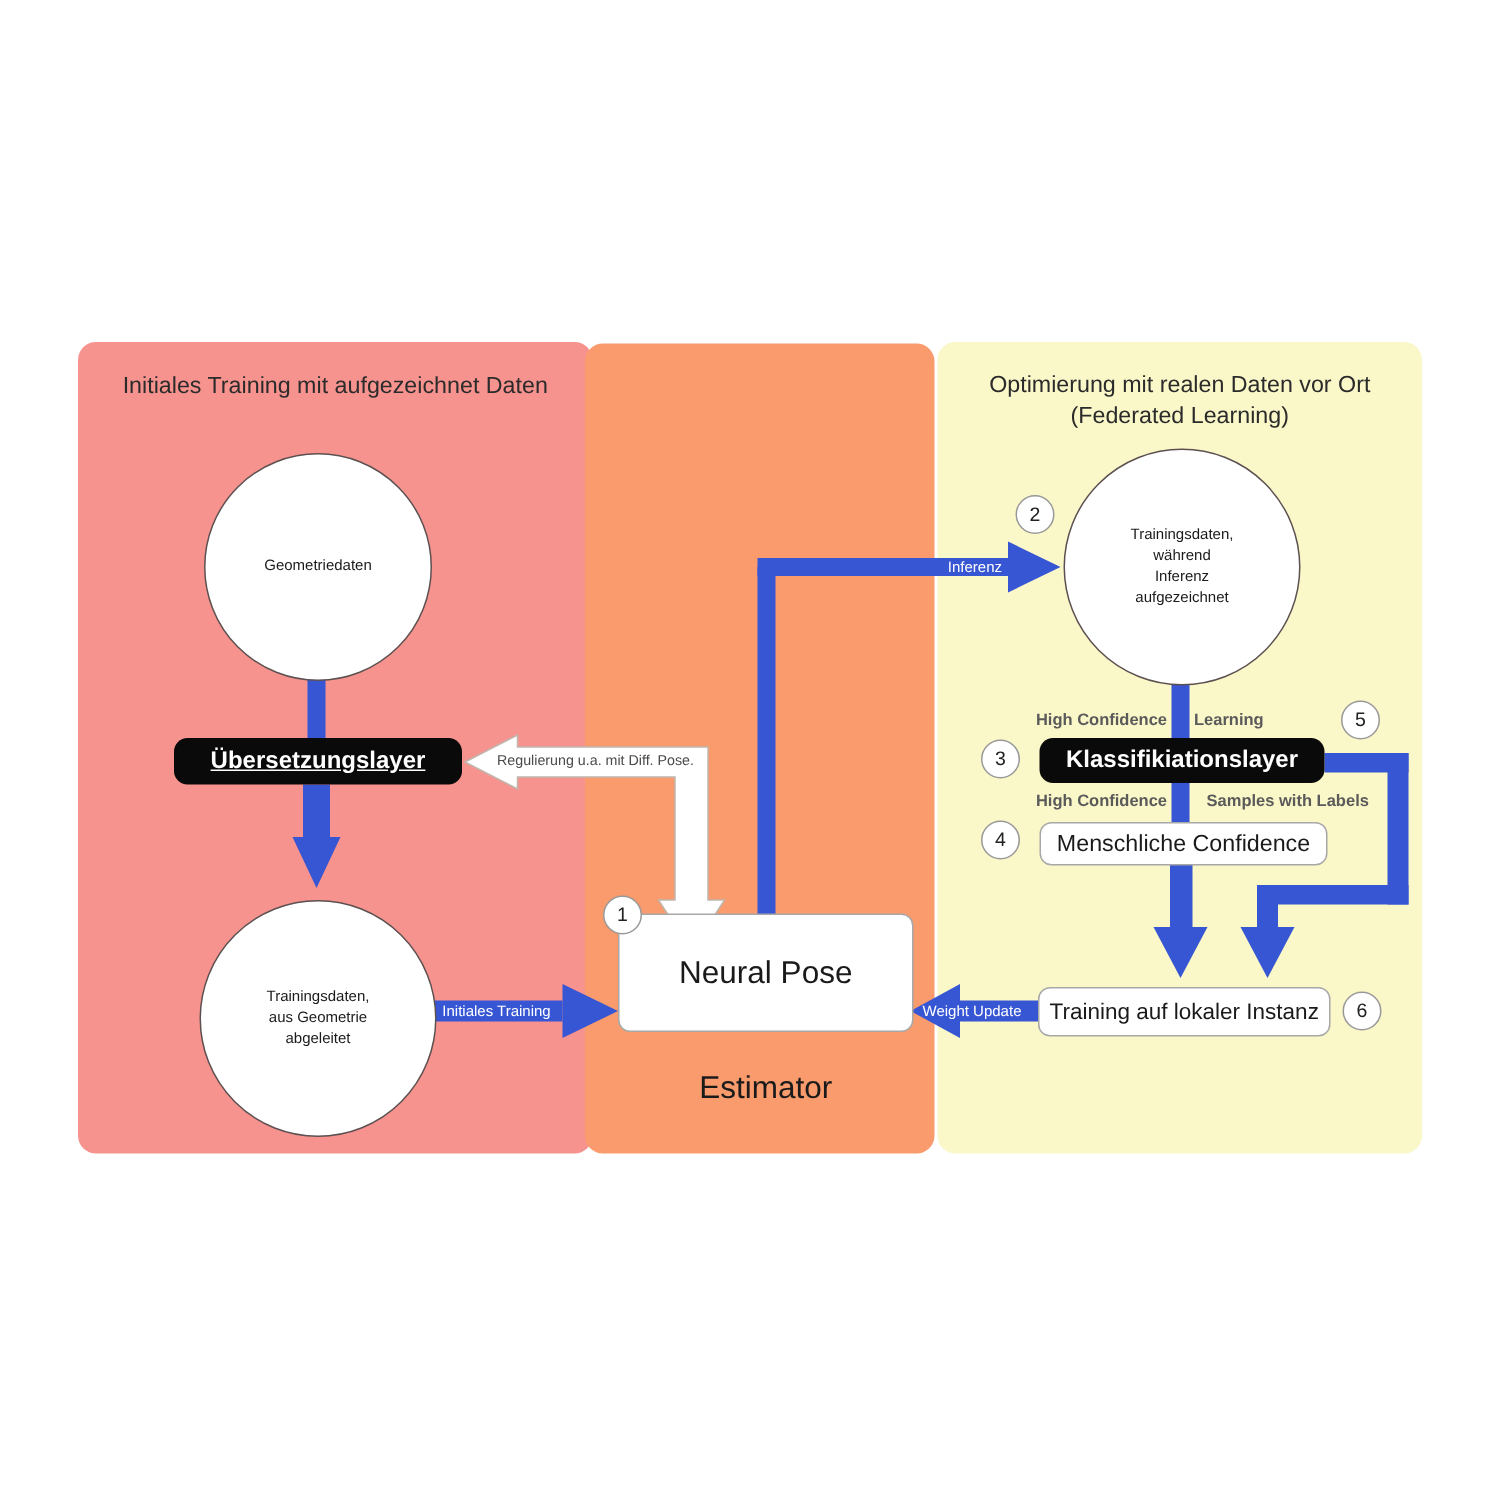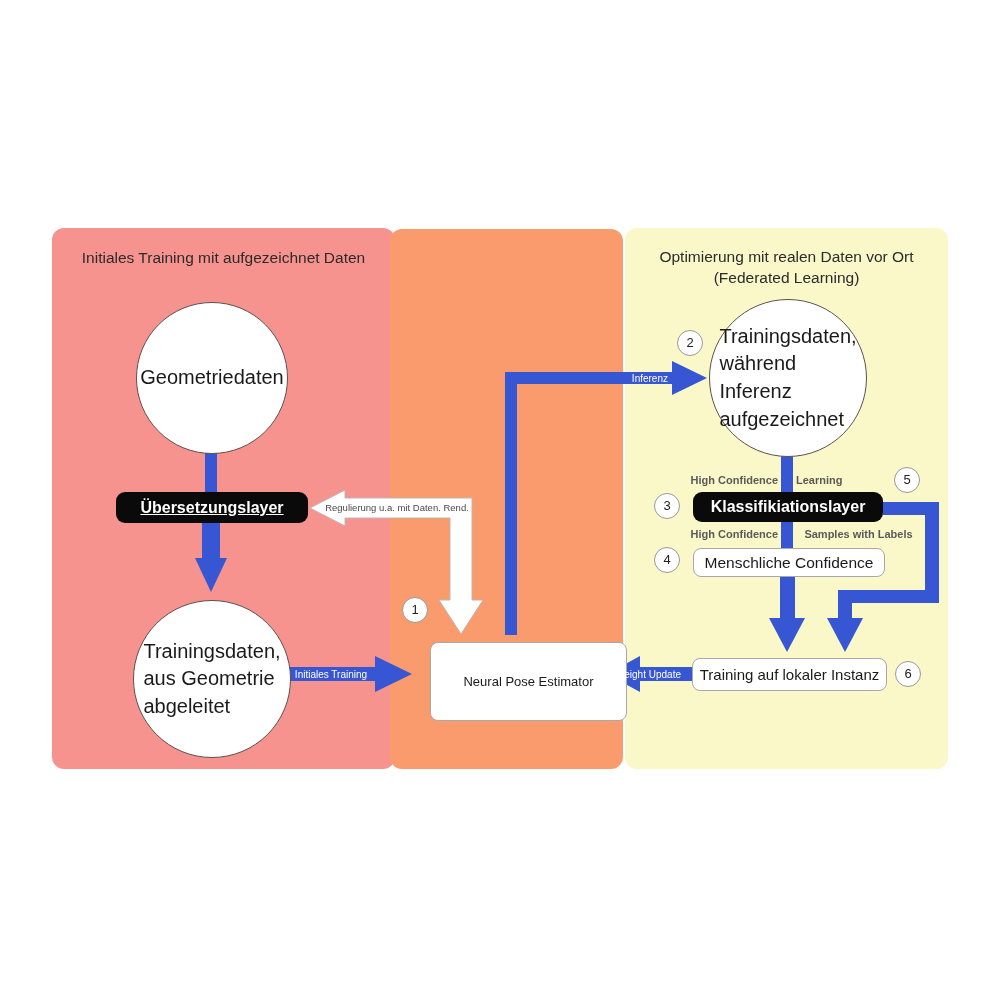--- a/index.html
+++ b/index.html
@@ -20,22 +20,22 @@
   .blue{position:absolute;background:#3756D3;z-index:4;}
   .tri{position:absolute;width:0;height:0;z-index:4;}
   .tri-right{border-top:17px solid transparent;border-bottom:17px solid transparent;border-left:35px solid #3756D3;}
   .tri-right-lg{border-top:18px solid transparent;border-bottom:18px solid transparent;border-left:37px solid #3756D3;}
   .tri-left{border-top:18px solid transparent;border-bottom:18px solid transparent;border-right:33px solid #3756D3;}
   .tri-down{border-left:18px solid transparent;border-right:18px solid transparent;border-top:34px solid #3756D3;}
   .tri-down-sm{border-left:16px solid transparent;border-right:16px solid transparent;border-top:34px solid #3756D3;}
   .edge-label{position:absolute;color:#ffffff;font-size:10px;z-index:6;line-height:14px;white-space:nowrap;}
   
   .circle{position:absolute;background:#ffffff;border:1px solid #5c5050;border-radius:50%;z-index:5;
-          display:flex;align-items:center;justify-content:center;text-align:left;
-          font-size:20px;line-height:1.38;white-space:pre-line;}
+          display:flex;align-items:center;justify-content:center;text-align:center;
+          font-size:10px;line-height:1.38;white-space:pre-line;}
   .blackbox{position:absolute;background:#0a0a0a;color:#ffffff;border-radius:9px;z-index:5;
             text-align:center;font-weight:bold;font-size:16px;}
   .whitebox{position:absolute;background:#ffffff;border:1px solid #a8a8a8;border-radius:8px;z-index:5;
             text-align:center;}
   .badge{position:absolute;width:24px;height:24px;background:#ffffff;border:1px solid #999;
          border-radius:50%;z-index:6;text-align:center;font-size:13px;line-height:24px;color:#222;}
   .smalllabel{position:absolute;font-size:11px;color:#5a5a5a;z-index:6;white-space:nowrap;font-weight:bold;}
   .white-arrow-svg{position:absolute;left:300px;top:485px;z-index:4;}
   .reg-label{position:absolute;left:322px;top:498px;width:150px;height:20px;line-height:20px;
              text-align:center;font-size:9.5px;color:#4a4a4a;z-index:6;white-space:nowrap;}
@@ -75,33 +75,33 @@
 
 <div class="blue" style="left:883px;top:502px;width:56px;height:13px;"></div>
 <div class="blue" style="left:925px;top:502px;width:14px;height:101px;"></div>
 <div class="blue" style="left:838px;top:590px;width:101px;height:13px;"></div>
 <div class="blue" style="left:838px;top:590px;width:14px;height:28px;"></div>
 <div class="tri tri-down" style="left:827px;top:618px;"></div>
 
 <svg class="white-arrow-svg" width="190" height="155" viewBox="0 0 190 155">
   <polygon points="10,23 45,5 45,13 172,13 172,115 183,115 161,149 139,115 150,115 150,33 45,33 45,41" fill="#ffffff" stroke="#c0b6ae" stroke-width="1"></polygon>
 </svg>
-<div class="reg-label">Regulierung u.a. mit Daten. Rend.</div>
+<div class="reg-label">Regulierung u.a. mit Diff. Pose.</div>
 
 <div class="smalllabel" style="left:668px;top:474px;width:110px;text-align:right;">High Confidence</div>
 <div class="smalllabel" style="left:796px;top:474px;width:110px;text-align:left;">Learning</div>
 <div class="smalllabel" style="left:668px;top:528px;width:110px;text-align:right;">High Confidence</div>
 <div class="smalllabel" style="left:796px;top:528px;width:125px;text-align:center;">Samples with Labels</div>
 
 <div class="circle" style="left:136px;top:302px;width:150px;height:150px;">Geometriedaten</div>
 <div class="blackbox" style="left:116px;top:492px;width:192px;height:31px;line-height:31px;text-decoration:underline;">Übersetzungslayer</div>
 <div class="circle" style="left:133px;top:600px;width:156px;height:156px;">Trainingsdaten,
 aus Geometrie
 abgeleitet</div>
-<div class="whitebox" style="left:412px;top:642px;width:195px;height:77px;line-height:77px;font-size:13px;margin-left:18px;">Neural Pose Estimator</div>
+<div class="whitebox" style="left:412px;top:609px;width:195px;height:77px;line-height:77px;font-size:21px;">Neural Pose Estimator</div>
 <div class="circle" style="left:709px;top:299px;width:156px;height:156px;">Trainingsdaten,
 während
 Inferenz
 aufgezeichnet</div>
 <div class="blackbox" style="left:693px;top:492px;width:190px;height:30px;line-height:30px;">Klassifikiationslayer</div>
 <div class="whitebox" style="left:693px;top:548px;width:190px;height:27px;line-height:27px;font-size:15.5px;">Menschliche Confidence</div>
 <div class="whitebox" style="left:692px;top:658px;width:193px;height:31px;line-height:31px;font-size:15px;">Training auf lokaler Instanz</div>
 
 <div class="badge" style="left:402px;top:597px;">1</div>
 <div class="badge" style="left:677px;top:330px;">2</div>

